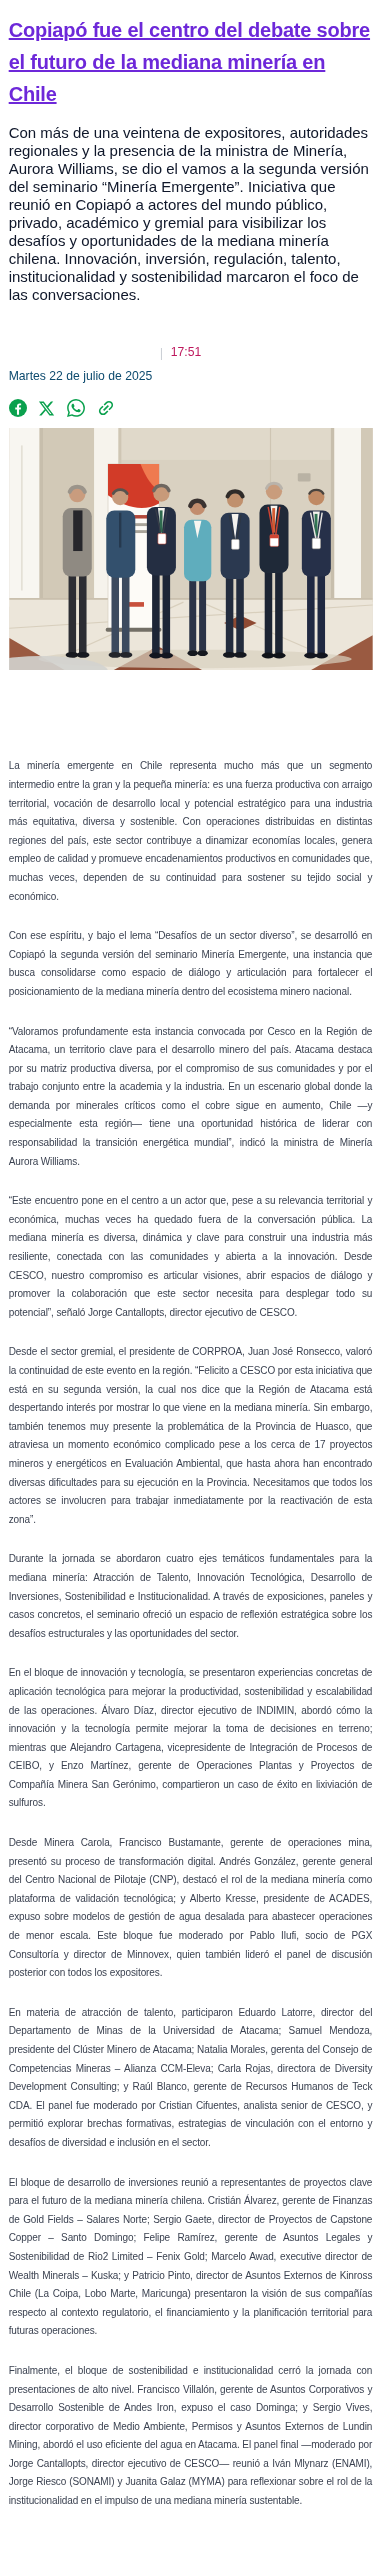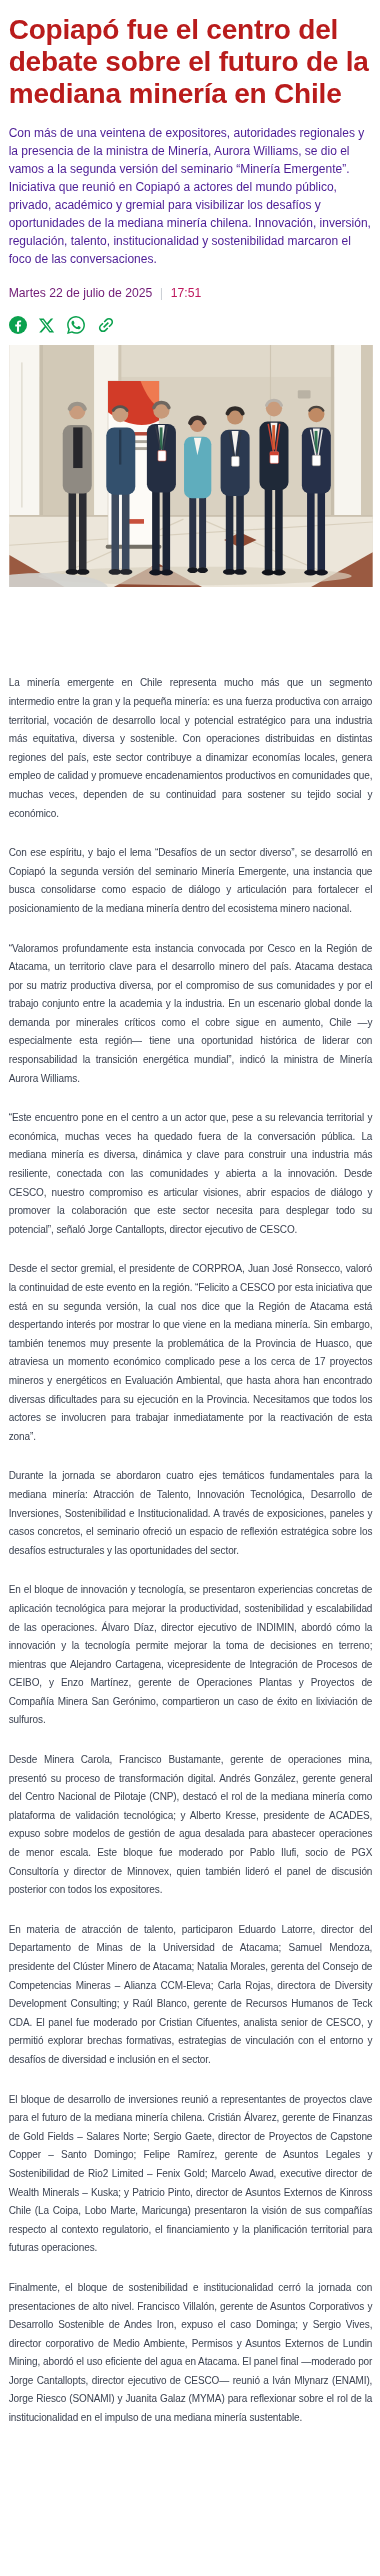--- a/index.html
+++ b/index.html
@@ -5,43 +5,44 @@
   html, body { margin: 0; padding: 0; background: #ffffff; }
   body {
     width: 381px;
     font-family: "Liberation Sans", "DejaVu Sans", sans-serif;
     color: #3b4251;
   }
   .content { padding: 14px 8.7px 16.3px 8.7px; }
 
   h1.title {
     margin: 0 0 14px 0;
-    font-size: 28px;
+    font-size: 20px;
     line-height: 32px;
     font-weight: 700;
     letter-spacing: -0.2px;
-    color: #b91c1c;
+    color: #6d28d9;
+    text-decoration: underline;
   }
 
   .intro {
     margin: 0 0 17.4px 0;
-    font-size: 12px;
+    font-size: 15px;
     line-height: 18px;
-    color: #4c1d95;
+    color: #0f172a;
     text-align: left;
   }
 
   .meta {
     display: flex;
     align-items: center;
     gap: 7.5px;
     margin: 0 0 15px 0;
     font-size: 12.2px;
   }
-  .meta .date { color: #701a75; }
+  .meta .date { color: #0c4a6e; margin-top: 48px; }
   .meta .sep  { color: #ccd0d6; font-size: 13.4px; font-weight: 300; }
   .meta .time { color: #be185d; }
 
   .share {
     display: flex;
     align-items: center;
     gap: 11.6px;
     margin: 0 0 10px 0;
   }
   .share a {

